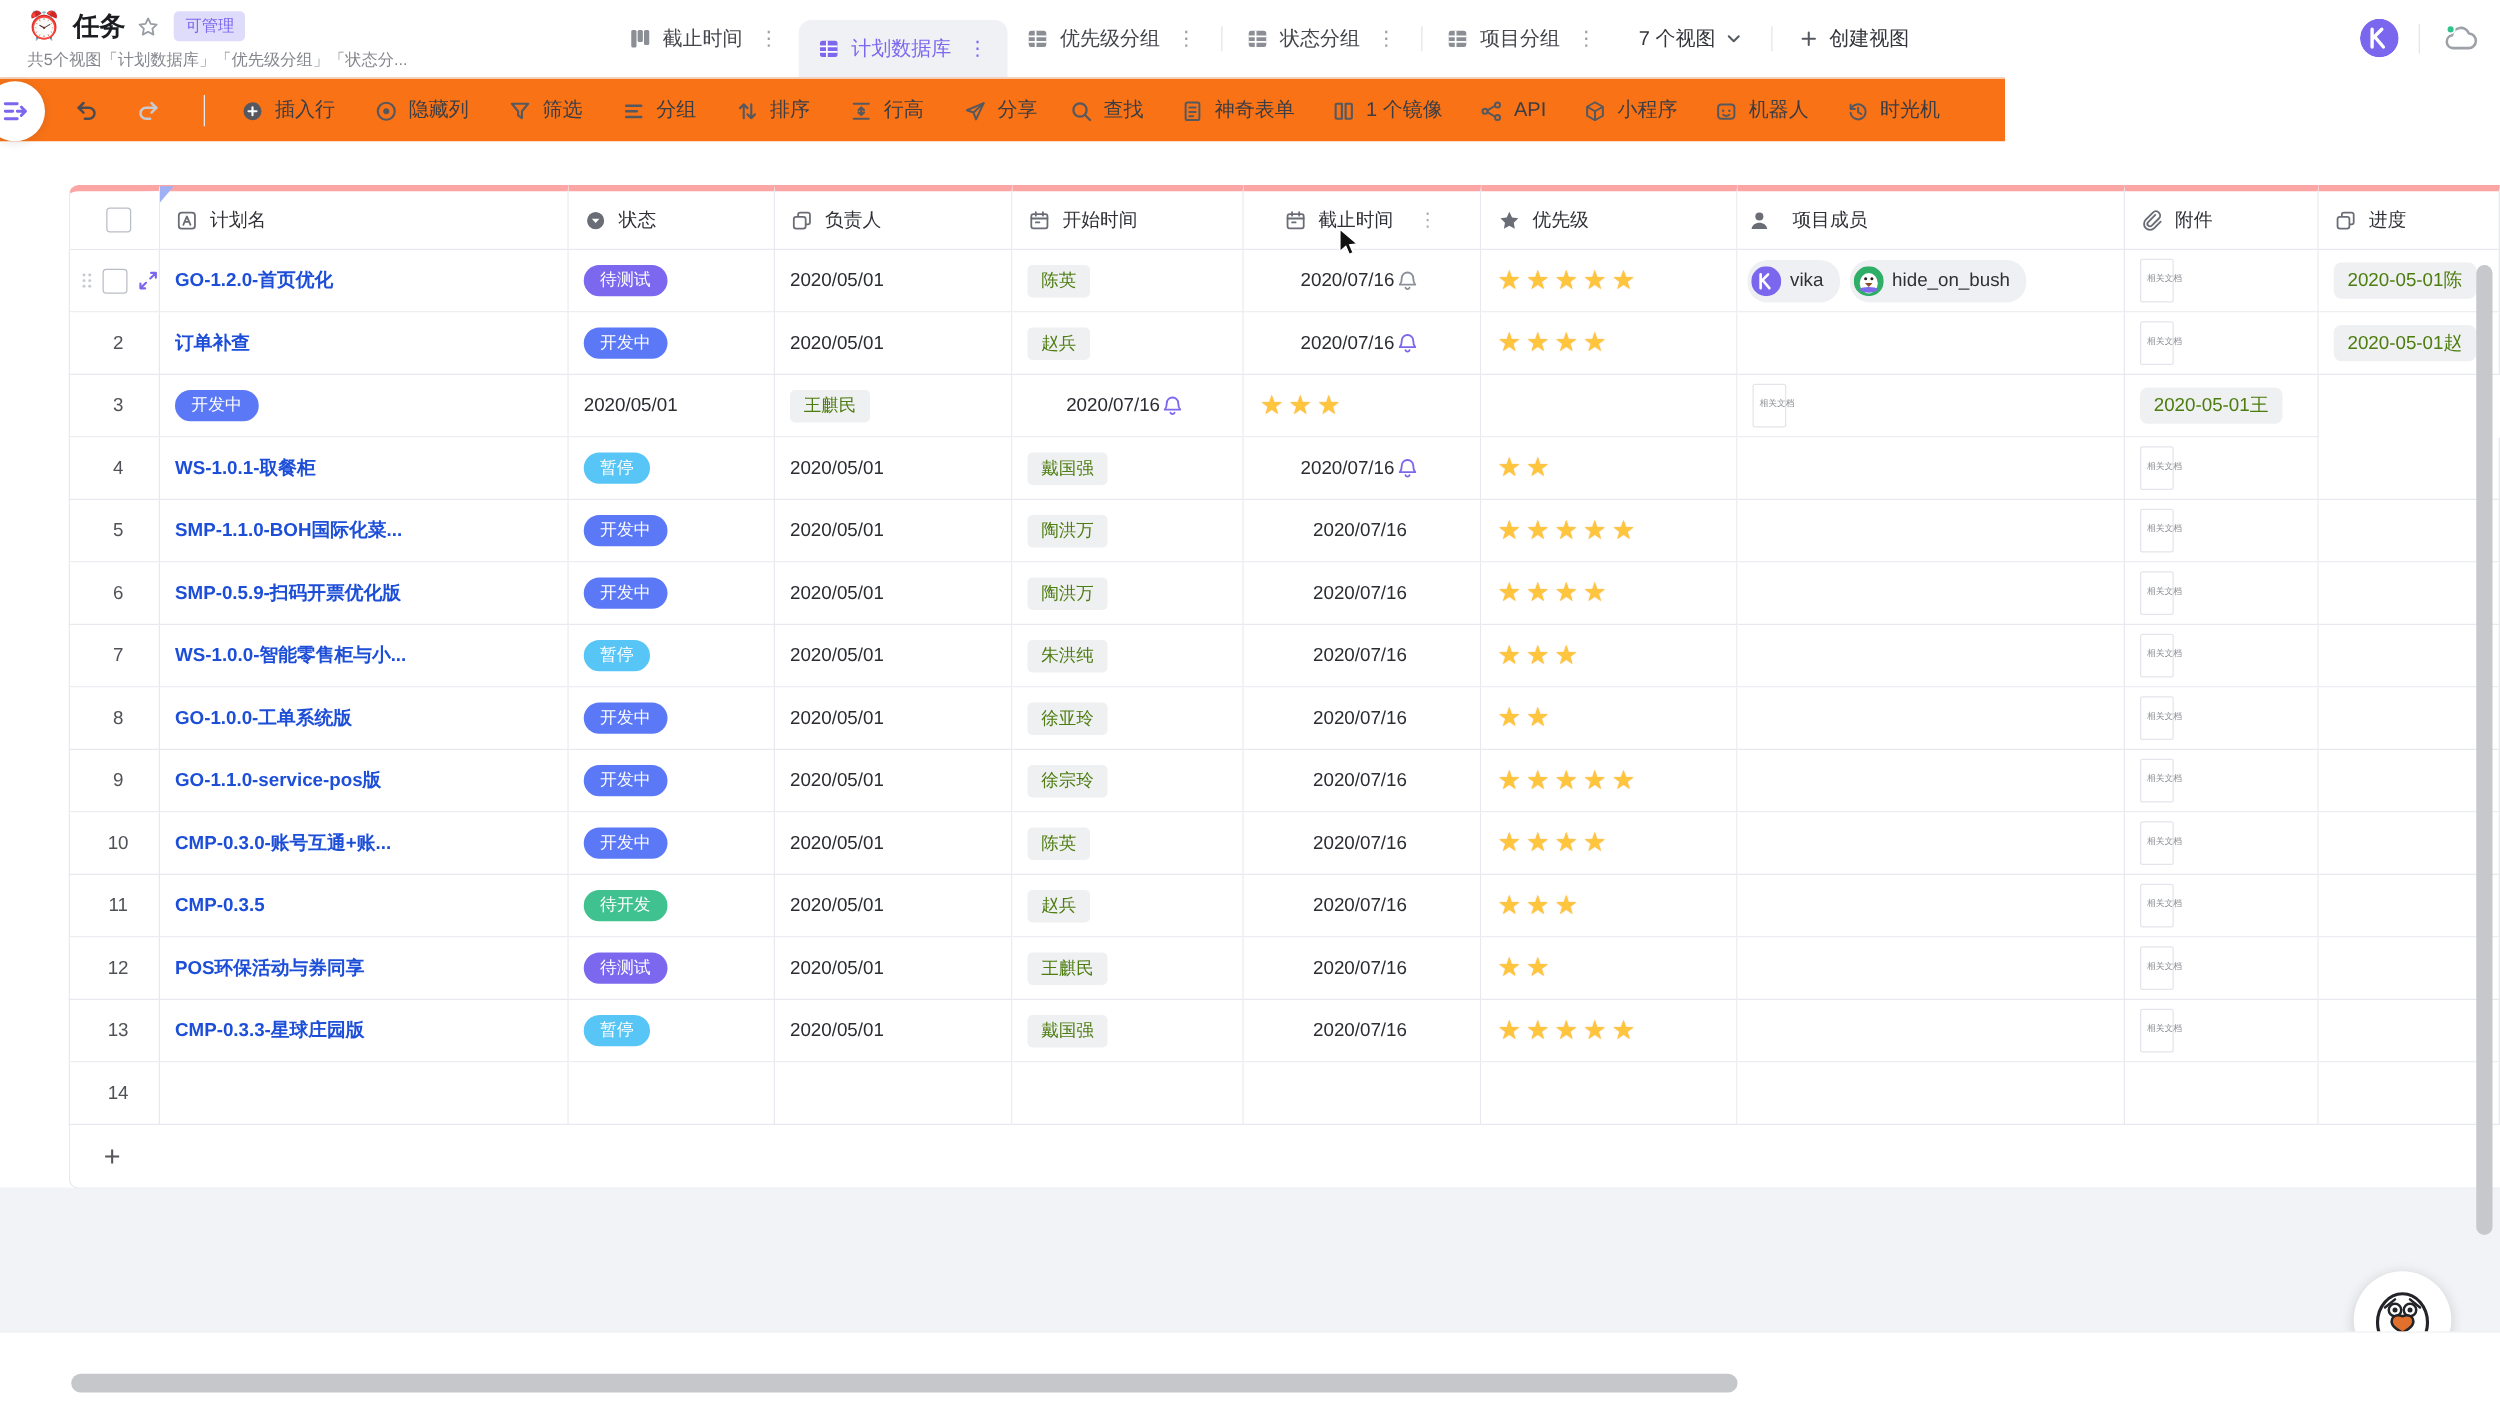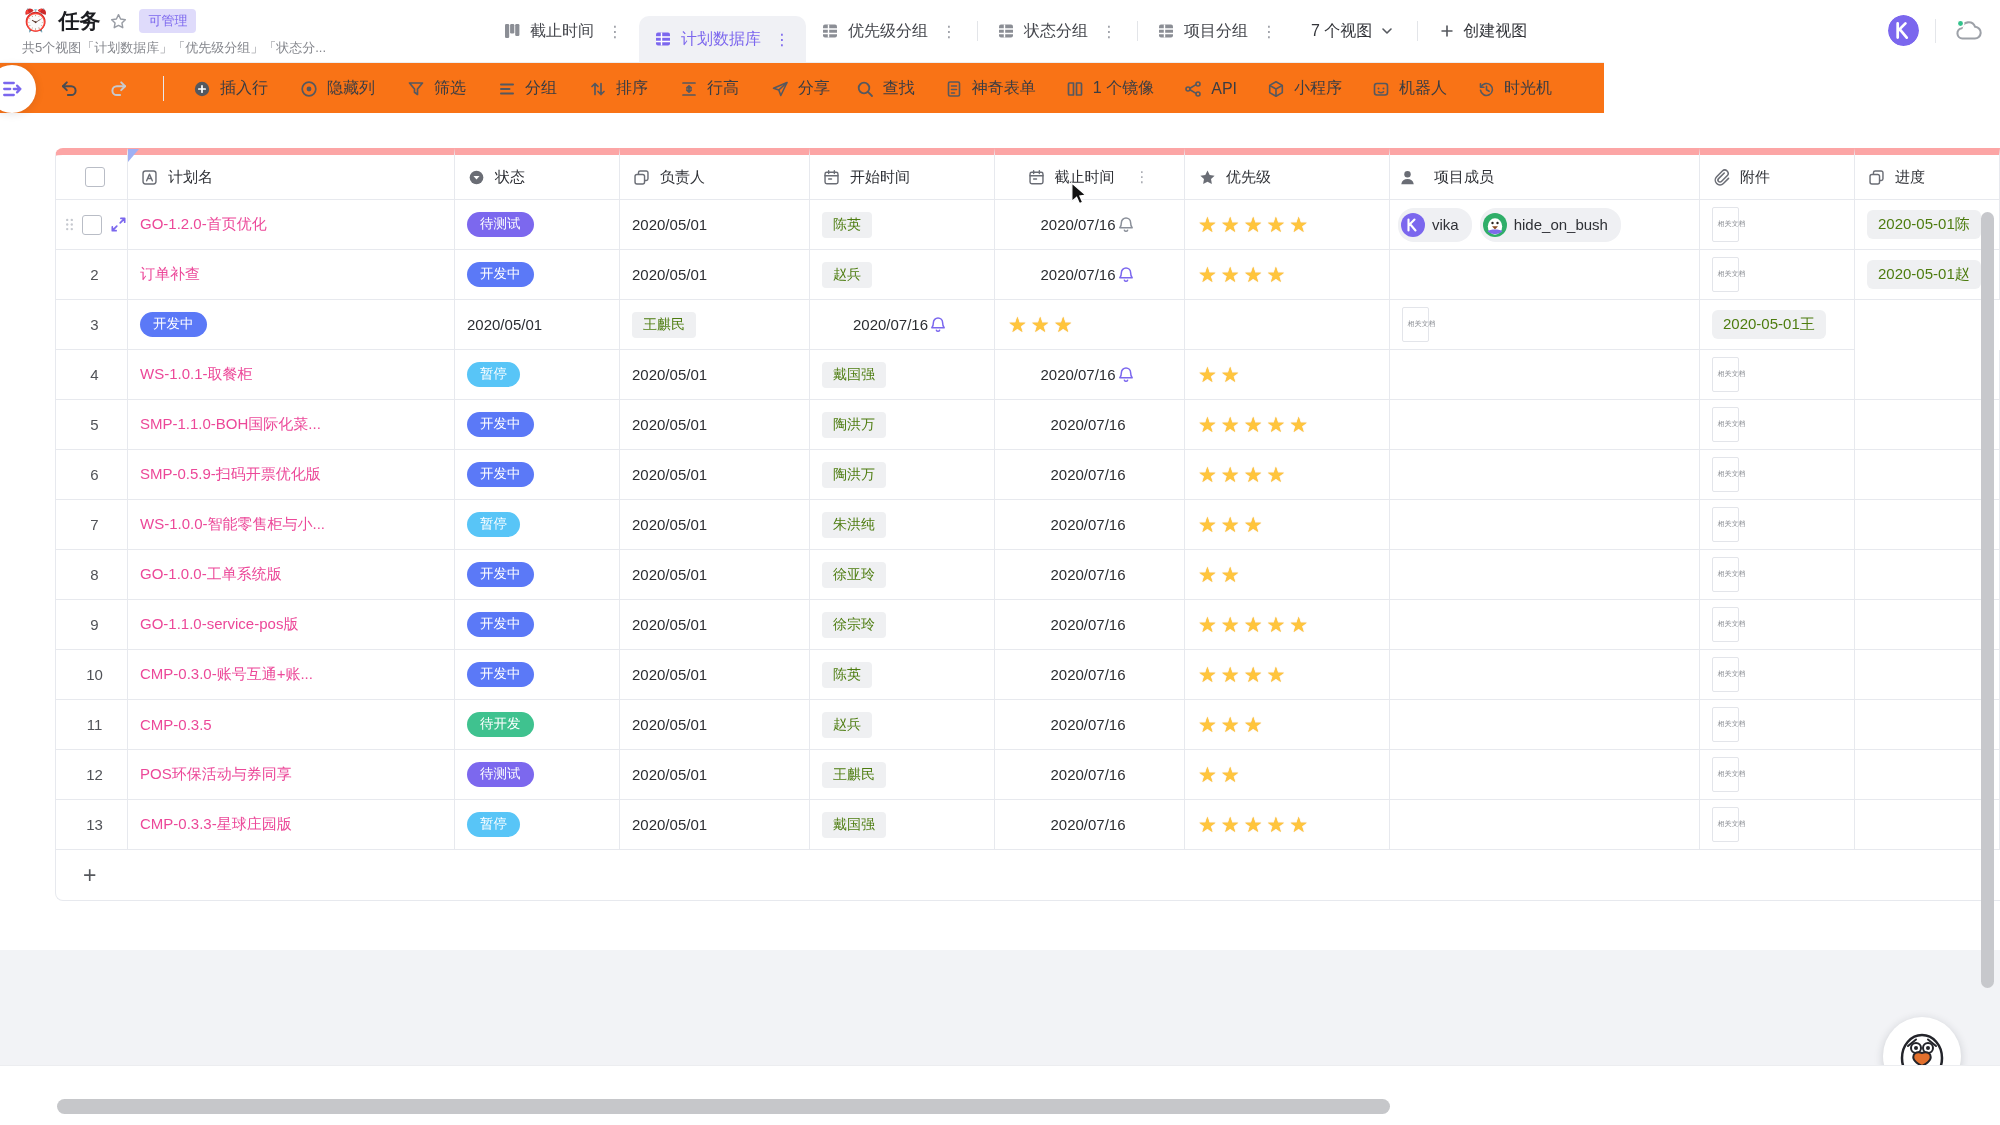--- a/index.html
+++ b/index.html
@@ -53,29 +53,29 @@
 
   
   .canvas{position:absolute;top:113px;left:0;width:2000px;height:952px;background:#fff;overflow:hidden}
   .grey-strip{position:absolute;left:0;top:837px;width:2000px;height:115px;background:#F2F3F6}
   .grid{position:absolute;left:55px;top:35px;width:1945px}
   .g-row{display:grid;grid-template-columns:73px 327px 165px 190px 185px 190px 205px 310px 155px 145px;height:50px}
   .g-head{height:52px}
   .g-cell{background:#fff;border-right:1px solid #E7E9EE;border-bottom:1px solid #E7E9EE;
           display:flex;align-items:center;padding-left:12px;font-size:15px;color:#2B2D32;overflow:hidden;white-space:nowrap}
   .c-gutter{border-left:1px solid #E7E9EE;padding-left:6px;justify-content:center}
-  .g-head .g-cell{border-top:7px solid #fca5a5;color:#2F3136;font-size:15px}
+  .g-head .g-cell{border-top:5px solid #fca5a5;color:#2F3136;font-size:15px}
   .g-head .c-gutter{border-top-left-radius:8px}
   .g-head .ico{color:#6A6D75;margin-right:9px}
   .hdr-dots{color:#A9ACB3;font-size:15px;margin-left:20px;cursor:pointer}
   .cbx{width:18px;height:18px;border:1.6px solid #B9BDC6;border-radius:3px;background:#fff;cursor:pointer;flex:none}
   .gutter1{display:flex;align-items:center;gap:7px;width:100%;padding-left:3px}
   .gutter1 .ico{cursor:pointer}
   .num{font-size:15px;color:#505257}
-  .name{font-weight:400;color:#ec4899;text-overflow:ellipsis;overflow:hidden}
+  .name{font-weight:700;color:#1d4ed8;text-overflow:ellipsis;overflow:hidden}
   .pill{color:#fff;font-size:13.5px;padding:4px 13px;border-radius:13px;line-height:1.2}
   .chip{background:#EFF0F2;border-radius:4px;padding:4px 11px;font-size:14px;color:#4d7c0f}
   .c-due{justify-content:center;padding-right:15px}
   .bell{flex:none;cursor:pointer}
   .rstar{font-size:21px;color:#FFC53D;text-shadow:0 0 1px #EBA93F;margin-right:4px;cursor:pointer}
   .c-priority{padding-left:13px}
   .c-members{gap:8px;padding-left:8px}
   .mchip{display:flex;align-items:center;gap:7px;background:#EFF0F3;border-radius:16px;padding:2px 13px 2px 3px;
          height:30px;font-size:15px;color:#2F3136;flex:none;cursor:pointer}
   .mchip .ico{flex:none}
@@ -933,20 +933,34 @@
             <span class="rstar">★</span>
           </div>
           <div class="g-cell c-members"></div>
           <div class="g-cell c-attach">
             <div class="doc-card">
               <span class="doc-txt">相关文档</span>
             </div>
           </div>
           <div class="g-cell c-progress"></div>
         </div>
+        <div class="g-row">
+          <div class="g-cell c-gutter">
+            <span class="num">14</span>
+          </div>
+          <div class="g-cell c-name"></div>
+          <div class="g-cell c-status"></div>
+          <div class="g-cell c-start"></div>
+          <div class="g-cell c-owner"></div>
+          <div class="g-cell c-due"></div>
+          <div class="g-cell c-priority"></div>
+          <div class="g-cell c-members"></div>
+          <div class="g-cell c-attach"></div>
+          <div class="g-cell c-progress"></div>
+        </div>
         <div class="g-add">
           <span>+</span>
         </div>
       </div>
     <div class="tri"></div>
     <div class="vscroll"></div>
     <div class="mascot ico" id="mascot">
         <svg width="64" height="64" viewBox="0 0 64 64">
           <circle cx="32" cy="32" r="31" fill="#fff"></circle>
           <ellipse cx="32" cy="34" rx="20" ry="23" fill="#fff" stroke="#23242A" stroke-width="2.5"></ellipse>

